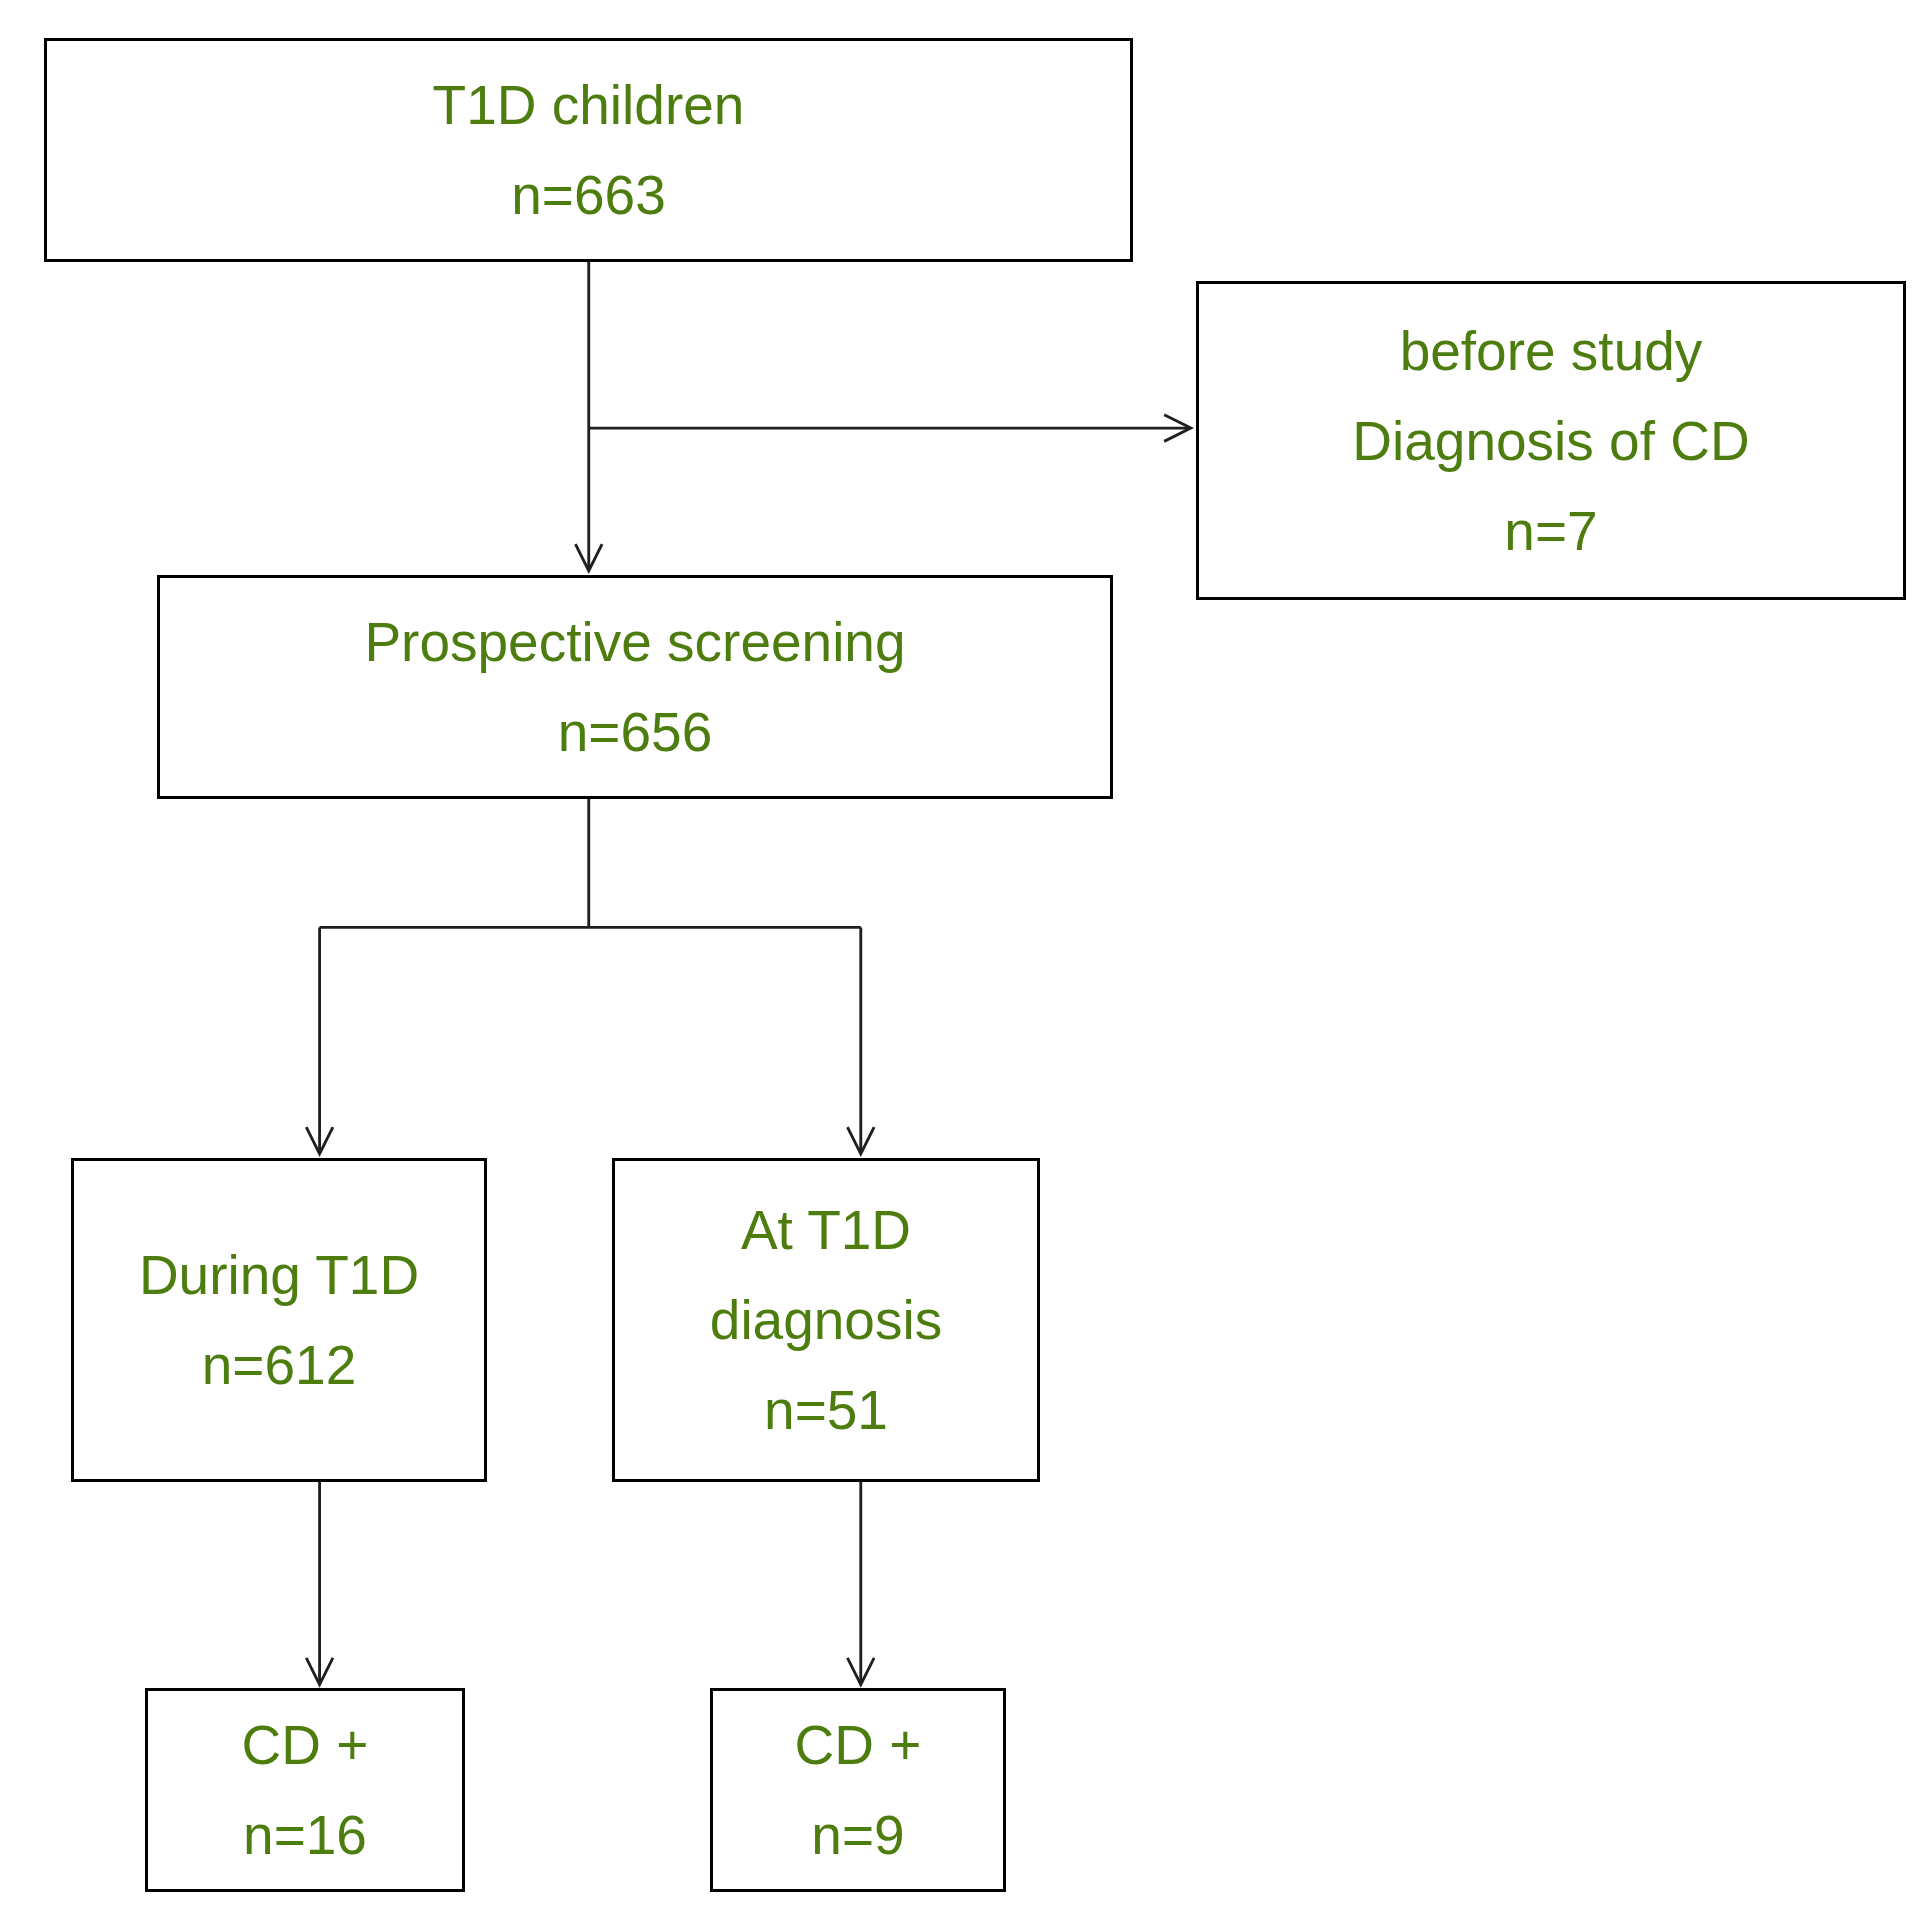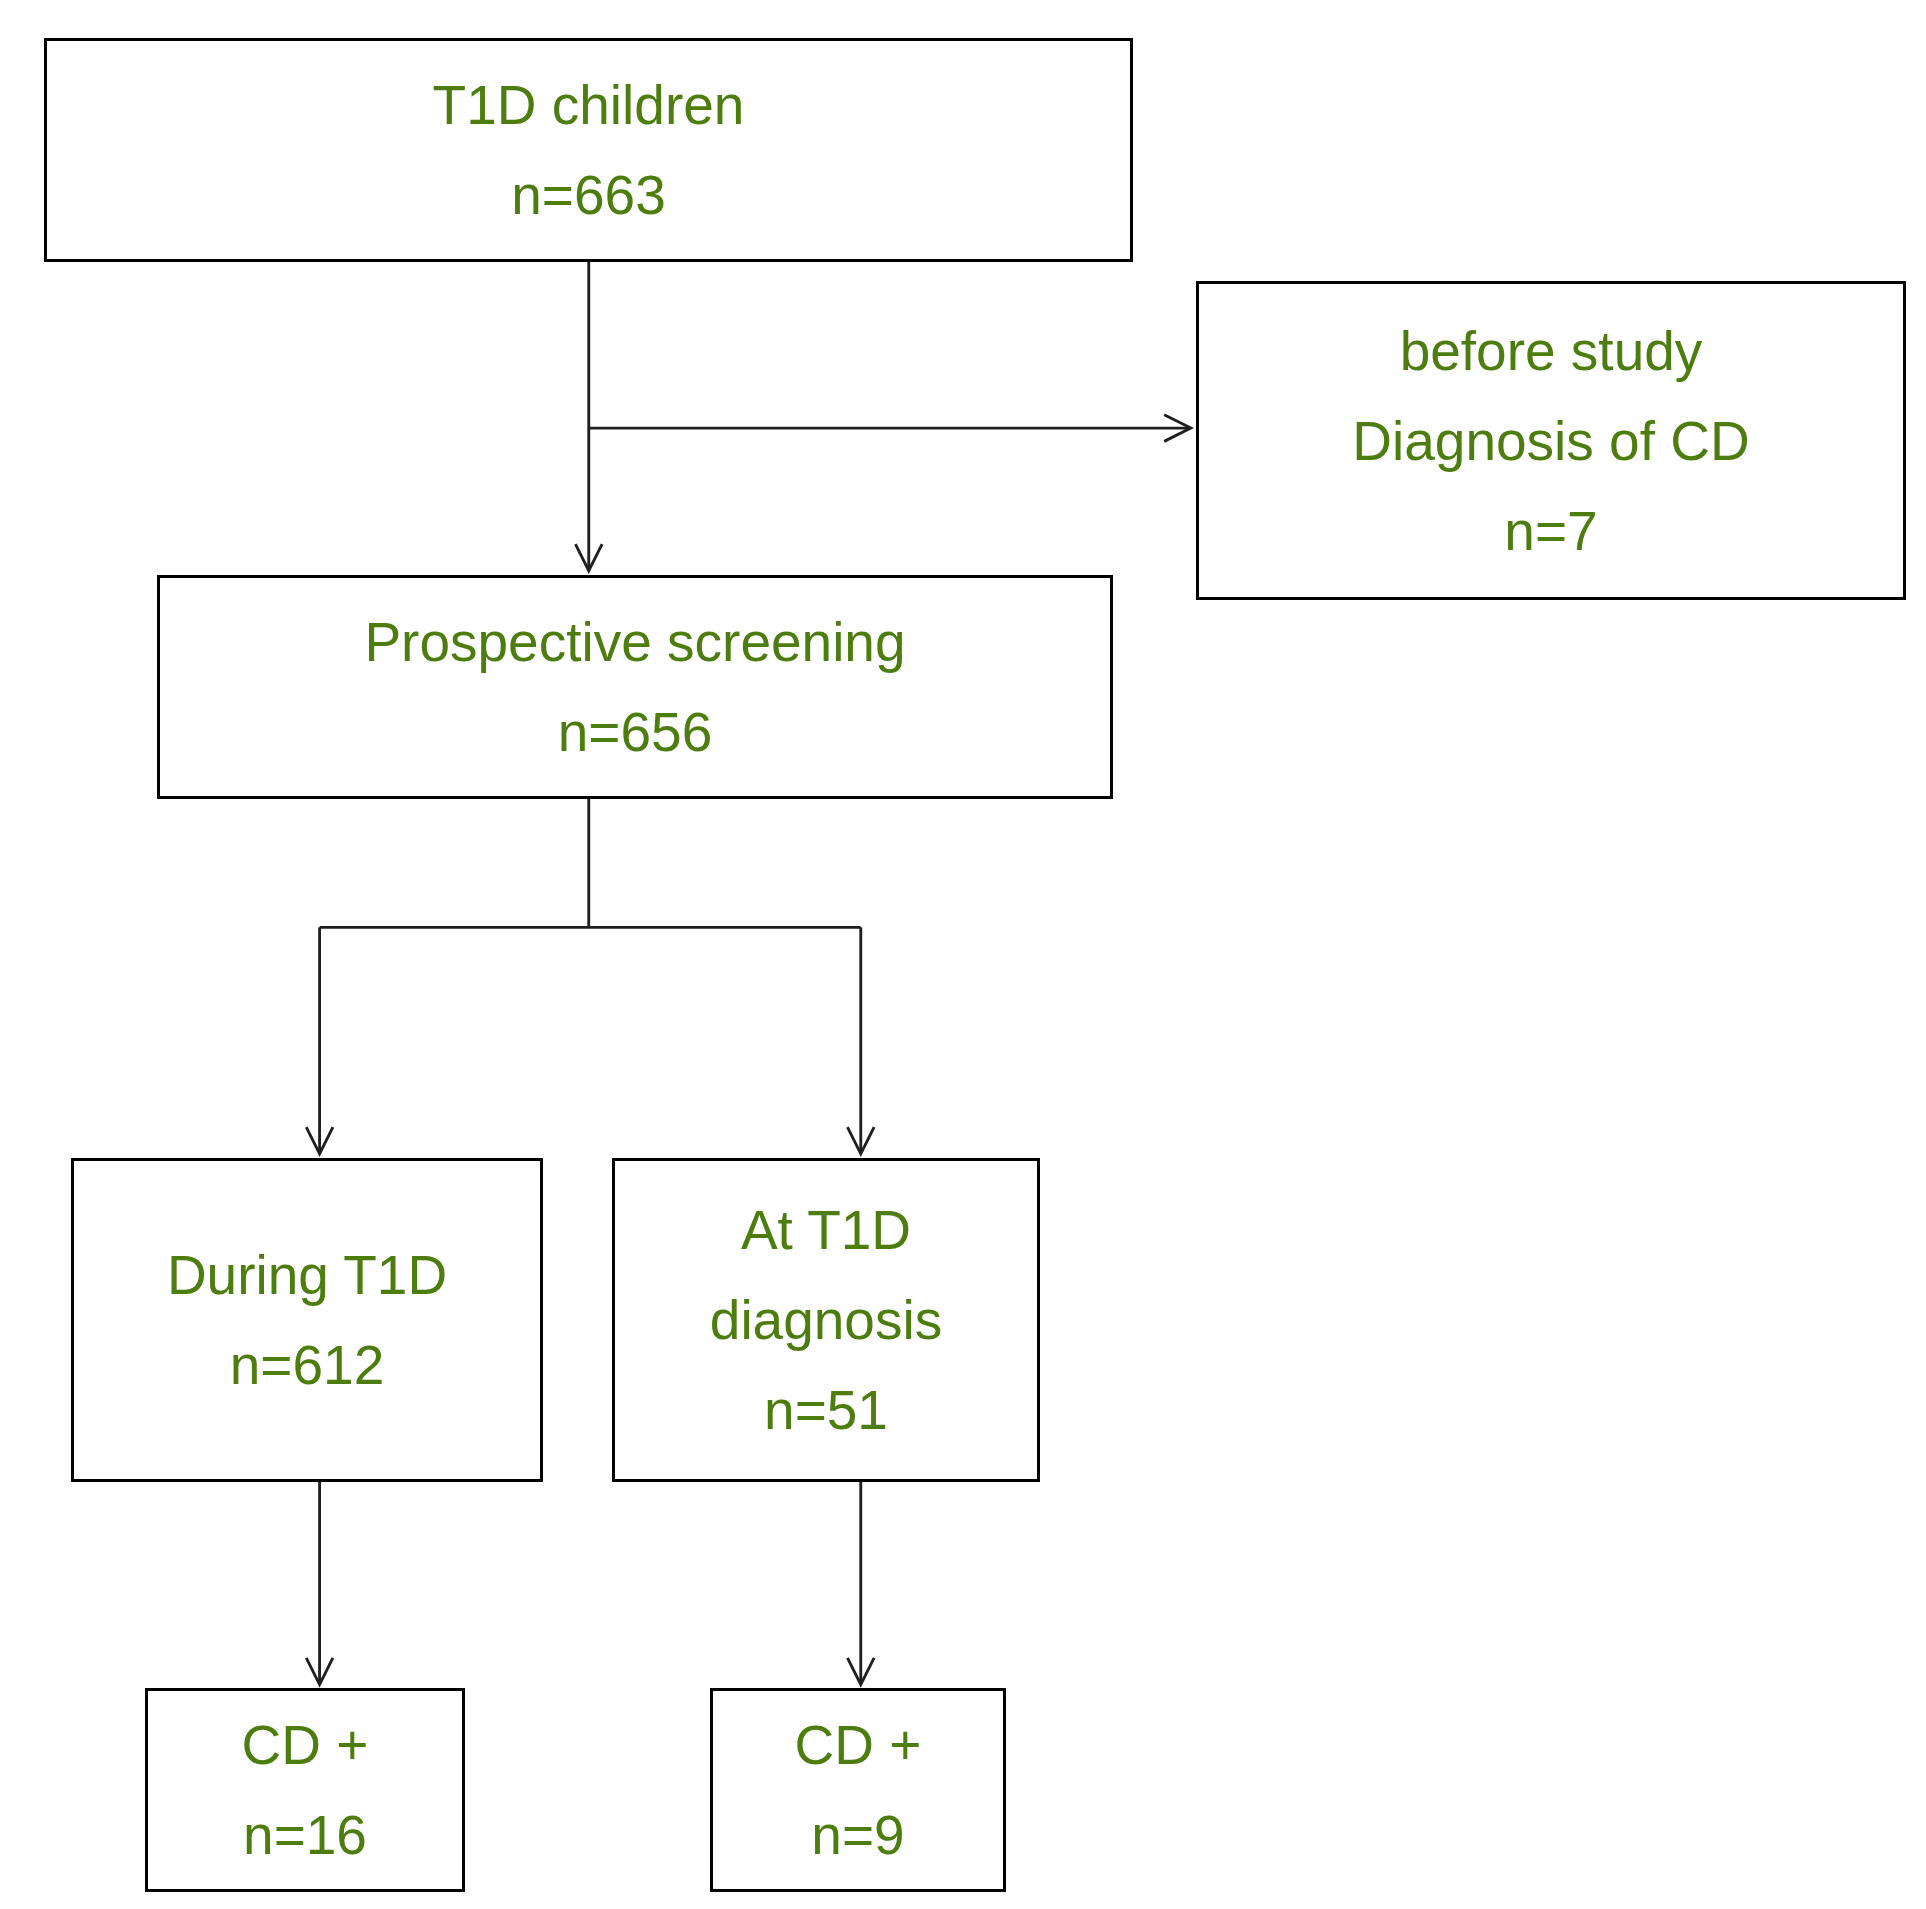--- a/index.html
+++ b/index.html
@@ -42,21 +42,21 @@
   .box .line {
     font-size: 55px;
     line-height: 90px;
     white-space: nowrap;
     color: #4d7c0f;
   }
   
   #box-t1d          { left: 44px;   top: 38px;   width: 1089px; height: 224px; }
   #box-cd-before    { left: 1196px; top: 281px;  width: 710px;  height: 319px; }
   #box-prospective  { left: 157px;  top: 575px;  width: 956px;  height: 224px; }
-  #box-during       { left: 71px;   top: 1158px; width: 472px;  height: 324px; }
+  #box-during       { left: 71px;   top: 1158px; width: 416px;  height: 324px; }
   #box-atdiag       { left: 612px;  top: 1158px; width: 428px;  height: 324px; }
   #box-cdpos-fu     { left: 145px;  top: 1688px; width: 320px;  height: 204px; }
   #box-cdpos-diag   { left: 710px;  top: 1688px; width: 296px;  height: 204px; }
 </style>
 </head>
 <body>
 
 <div class="canvas">
 
   <svg class="connectors" viewBox="0 0 2026 2008">

